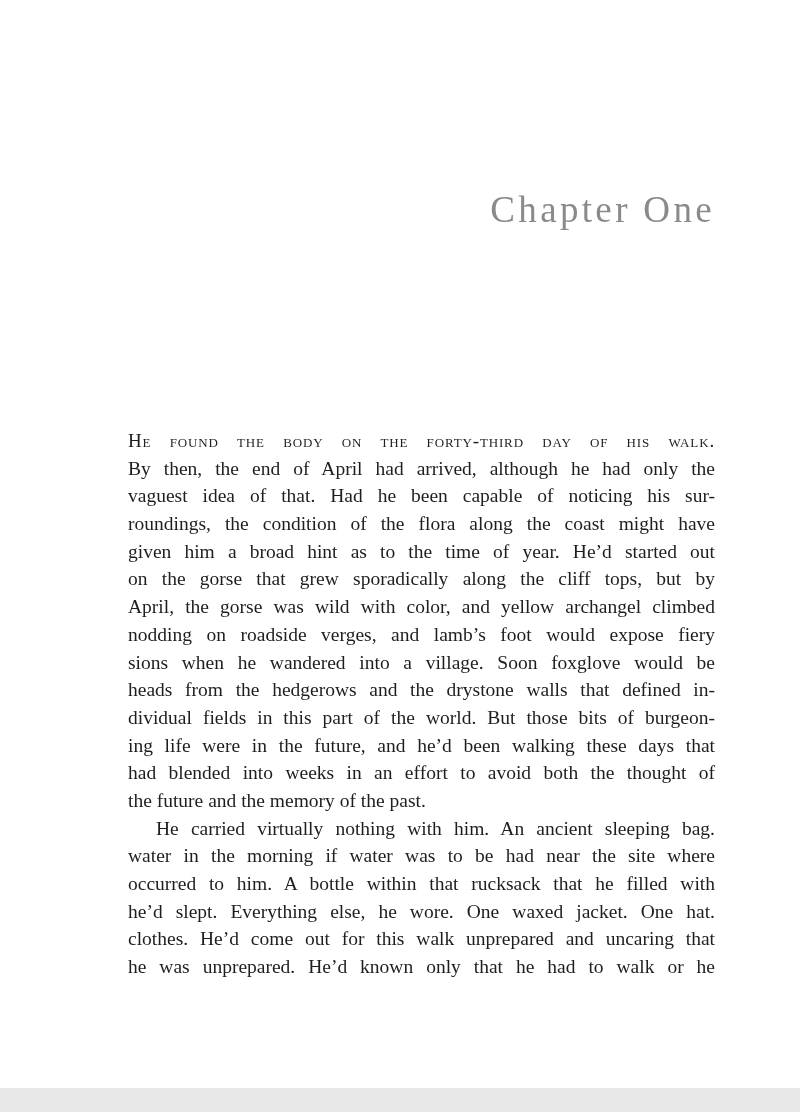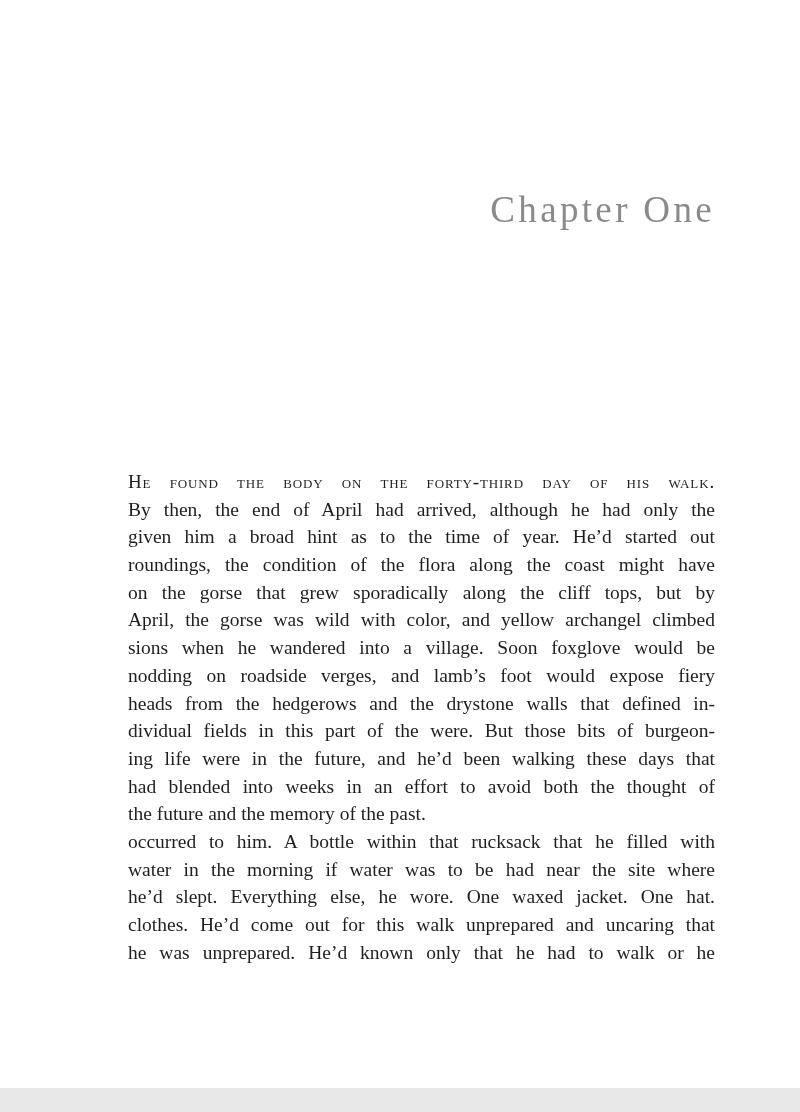--- a/index.html
+++ b/index.html
@@ -28,21 +28,20 @@
     color: var(--heading-color, #8a8a8a);
     white-space: nowrap;
   }
   .body-text {
     position: absolute;
     left: 128px;
     top: 427px;
     width: 587px;
     color: var(--body-color, #1e1e1e);
     font-size: 19.5px;
-    margin-top: 41px;
   }
   .line {
     height: 27.7px;
     line-height: 27.7px;
     overflow: hidden;
     text-align: justify;
     text-align-last: justify;
     white-space: nowrap;
   }
   .line.smallcaps {
@@ -59,30 +58,32 @@
   }
 </style>
 </head>
 <body>
 
 <div class="page">
   <h1 class="chapter-heading">Chapter One</h1>
   <div class="body-text" id="body-text">
       <div class="line smallcaps">He found the body on the forty-third day of his walk.</div>
       <div class="line">By then, the end of April had arrived, although he had only the</div>
+      <div class="line">vaguest idea of that. Had he been capable of noticing his sur-</div>
+      <div class="line">roundings, the condition of the flora along the coast might have</div>
       <div class="line">given him a broad hint as to the time of year. He’d started out</div>
-      <div class="line">roundings, the condition of the flora along the coast might have</div>
       <div class="line">on the gorse that grew sporadically along the cliff tops, but by</div>
       <div class="line">April, the gorse was wild with color, and yellow archangel climbed</div>
+      <div class="line">nodding on roadside verges, and lamb’s foot would expose fiery</div>
       <div class="line">sions when he wandered into a village. Soon foxglove would be</div>
-      <div class="line">nodding on roadside verges, and lamb’s foot would expose fiery</div>
       <div class="line">heads from the hedgerows and the drystone walls that defined in-</div>
-      <div class="line">dividual fields in this part of the were. But those bits of burgeon-</div>
+      <div class="line">dividual fields in this part of the world. But those bits of burgeon-</div>
       <div class="line">ing life were in the future, and he’d been walking these days that</div>
       <div class="line">had blended into weeks in an effort to avoid both the thought of</div>
       <div class="line paragraph-end">the future and the memory of the past.</div>
+      <div class="line indent">He carried virtually nothing with him. An ancient sleeping bag.</div>
+      <div class="line">water in the morning if water was to be had near the site where</div>
       <div class="line">occurred to him. A bottle within that rucksack that he filled with</div>
-      <div class="line">water in the morning if water was to be had near the site where</div>
       <div class="line">he’d slept. Everything else, he wore. One waxed jacket. One hat.</div>
       <div class="line">clothes. He’d come out for this walk unprepared and uncaring that</div>
       <div class="line">he was unprepared. He’d known only that he had to walk or he</div>
     </div>
 </div>
 
 </body></html>

